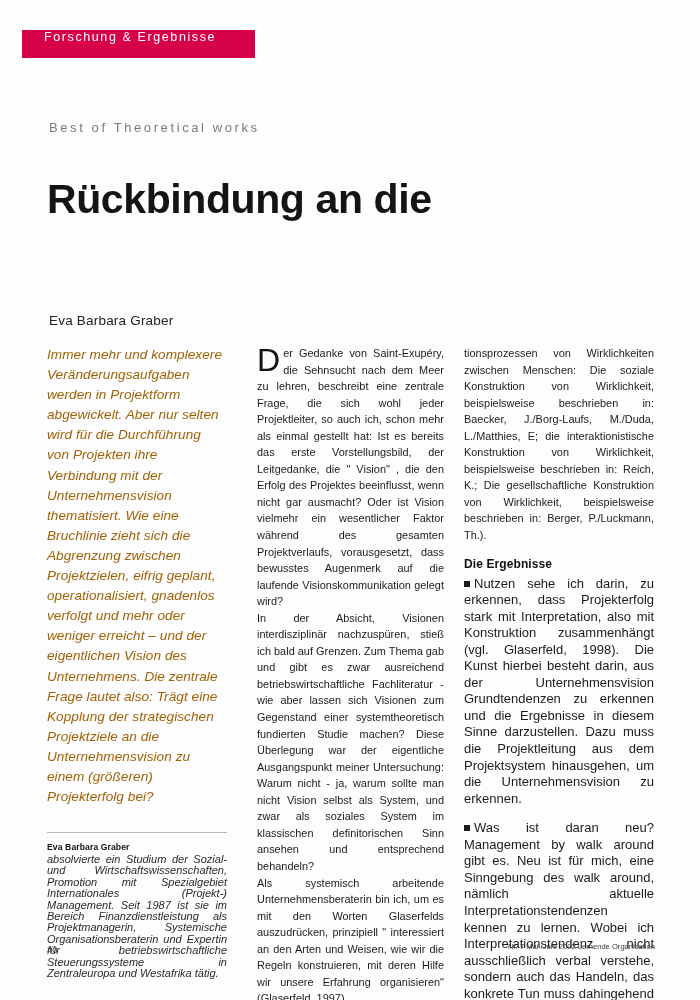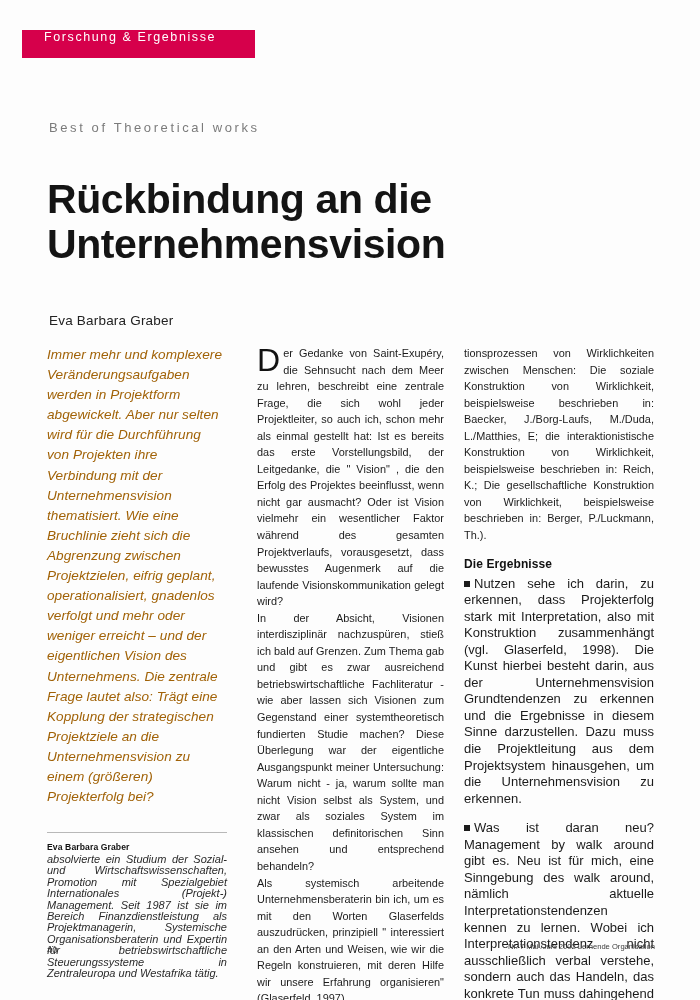--- a/index.html
+++ b/index.html
@@ -191,21 +191,20 @@
 <div class="page">
 
   <div class="banner">
     <span class="banner-label">Forschung &amp; Ergebnisse</span>
   </div>
 
   <div class="kicker">Best of Theoretical works</div>
 
   <h1 class="headline">
     <span class="hl-line">Rückbindung an die</span>
-    <span class="hl-line">Unternehmensvision</span>
   </h1>
 
   <div class="byline">Eva Barbara Graber</div>
 
   <div class="col col-1">
     <p class="lead">Immer mehr und komplexere Veränderungsaufgaben werden in Projektform abgewickelt. Aber nur selten wird für die Durchführung von Projekten ihre Verbindung mit der Unternehmensvision thematisiert. Wie eine Bruchlinie zieht sich die Abgrenzung zwischen Projektzielen, eifrig geplant, operationalisiert, gnadenlos verfolgt und mehr oder weniger erreicht – und der eigentlichen Vision des Unternehmens. Die zentrale Frage lautet also: Trägt eine Kopplung der strategischen Projektziele an die Unternehmensvision zu einem (größeren) Projekterfolg bei?</p>
   </div>
 
   <div class="col col-2">
     <p class="body-p dropcap-p">Der Gedanke von Saint-Exupéry, die Sehnsucht nach dem Meer zu lehren, beschreibt eine zentrale Frage, die sich wohl jeder Projektleiter, so auch ich, schon mehr als einmal gestellt hat: Ist es bereits das erste Vorstellungsbild, der Leitgedanke, die " Vision" , die den Erfolg des Projektes beeinflusst, wenn nicht gar ausmacht? Oder ist Vision vielmehr ein wesentlicher Faktor während des gesamten Projektverlaufs, vorausgesetzt, dass bewusstes Augenmerk auf die laufende Visionskommunikation gelegt wird?</p>

